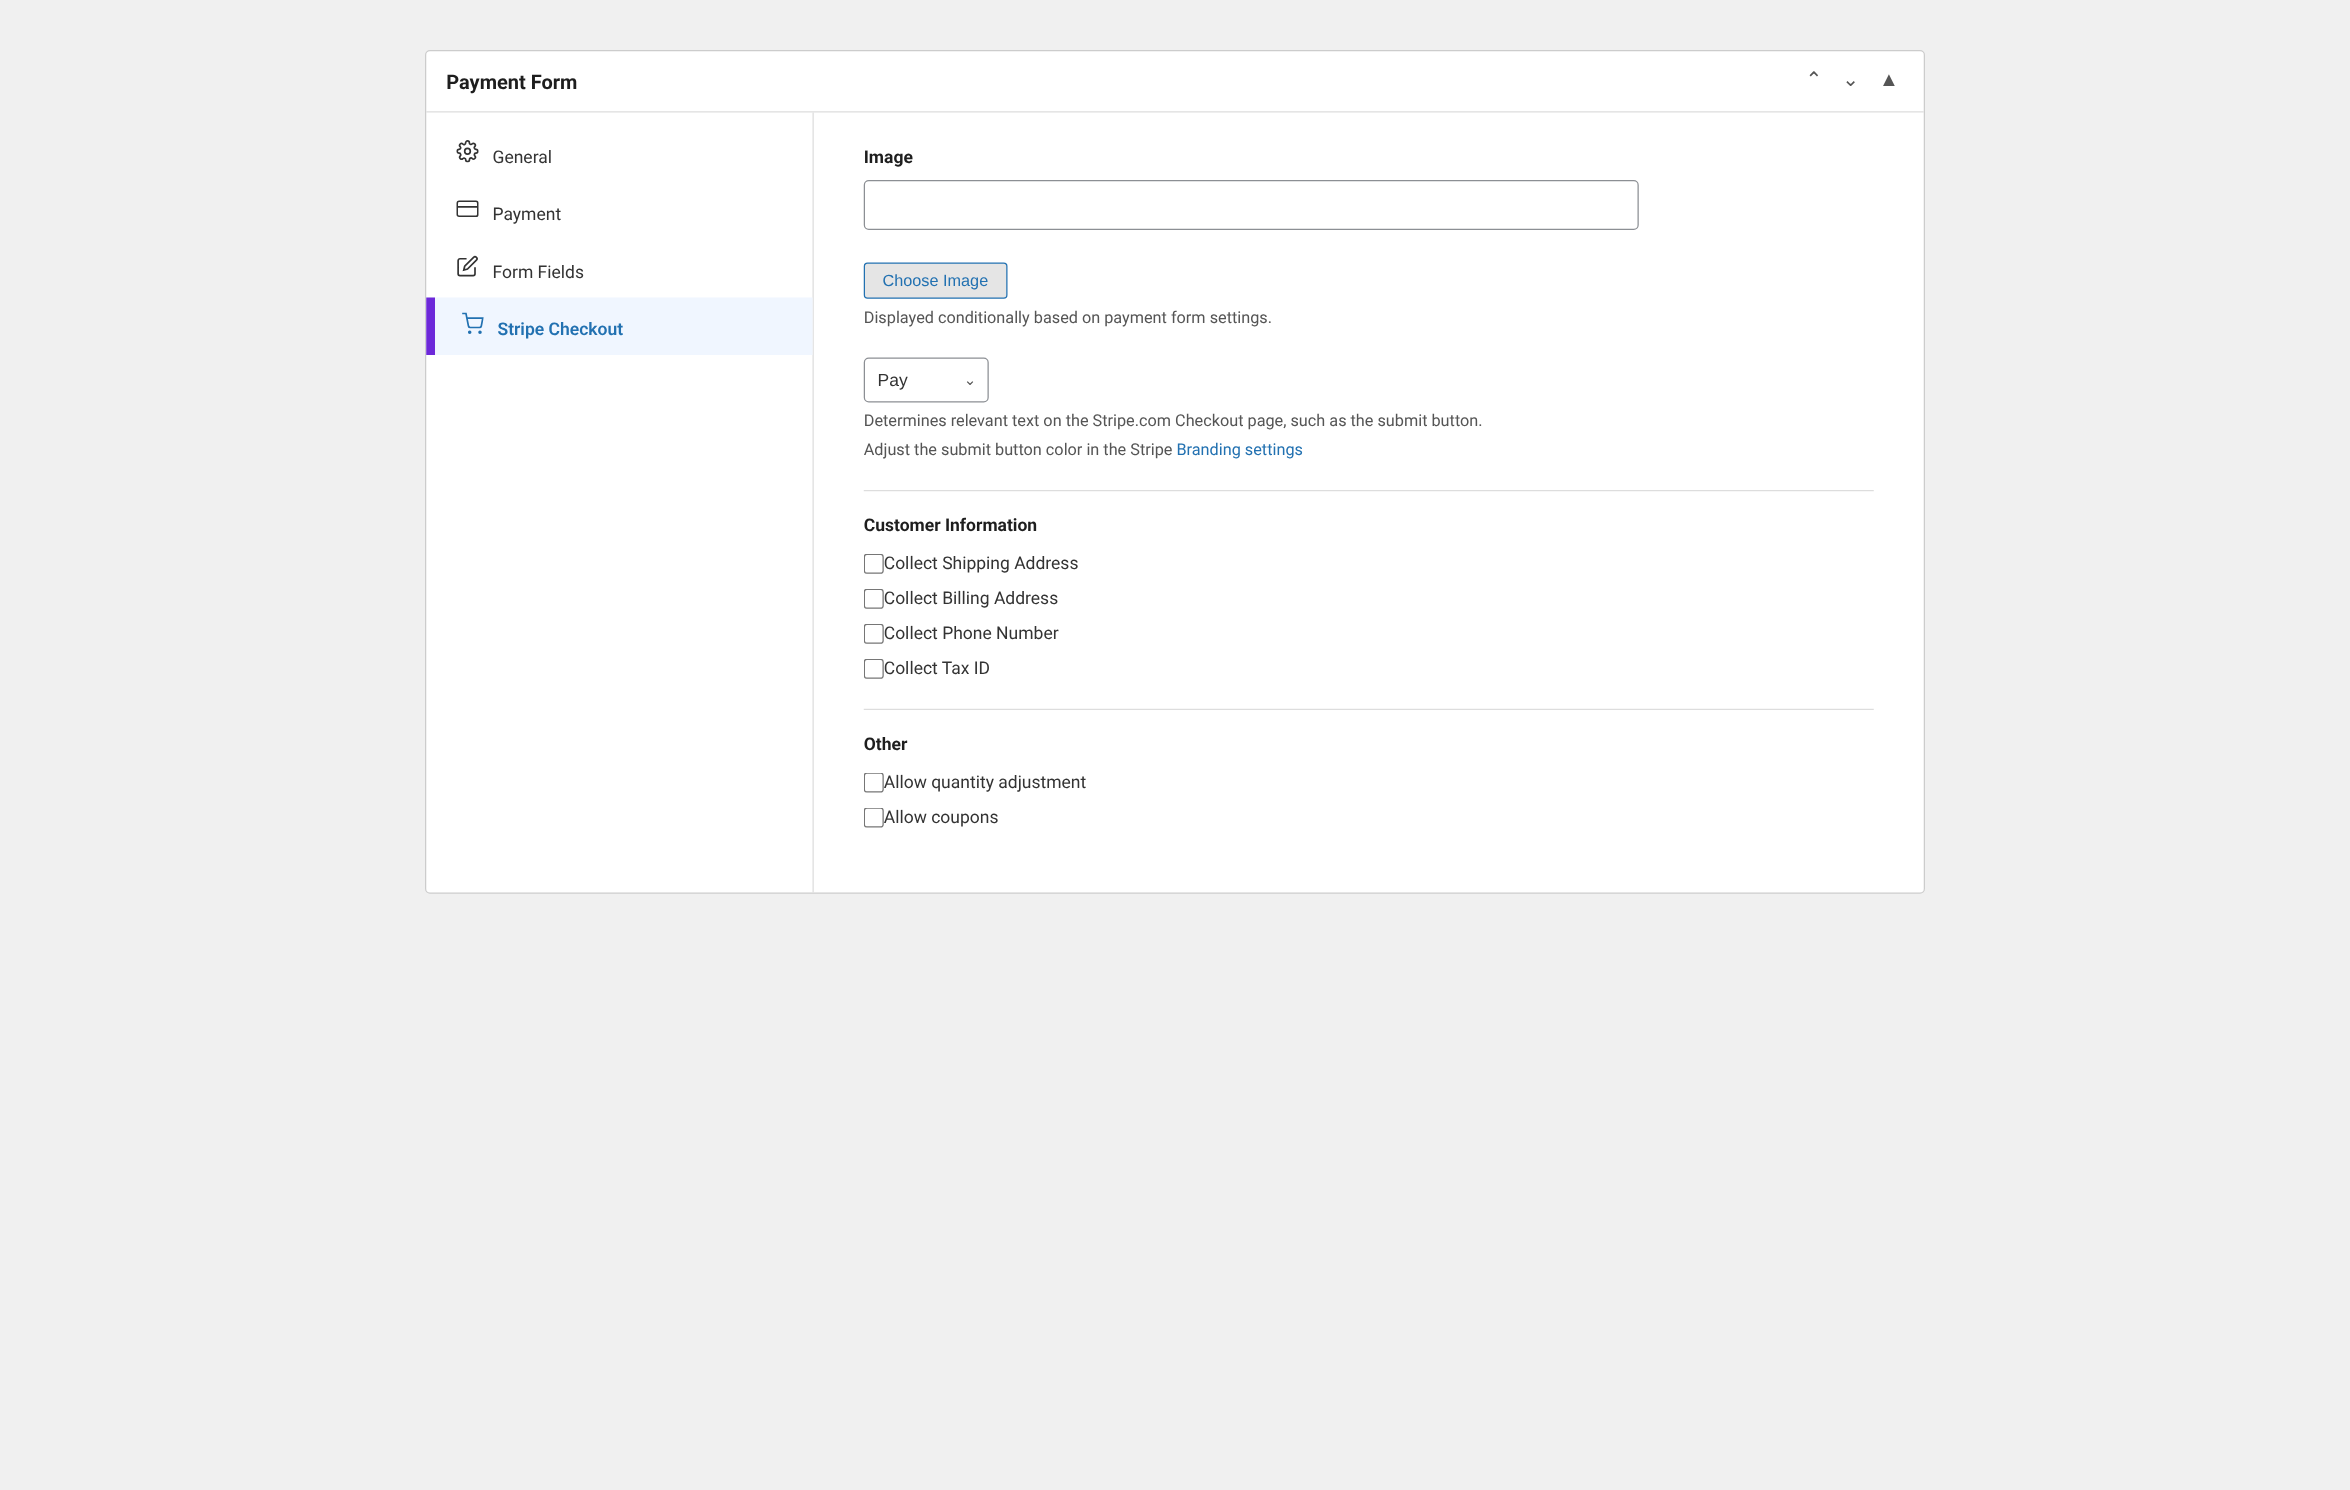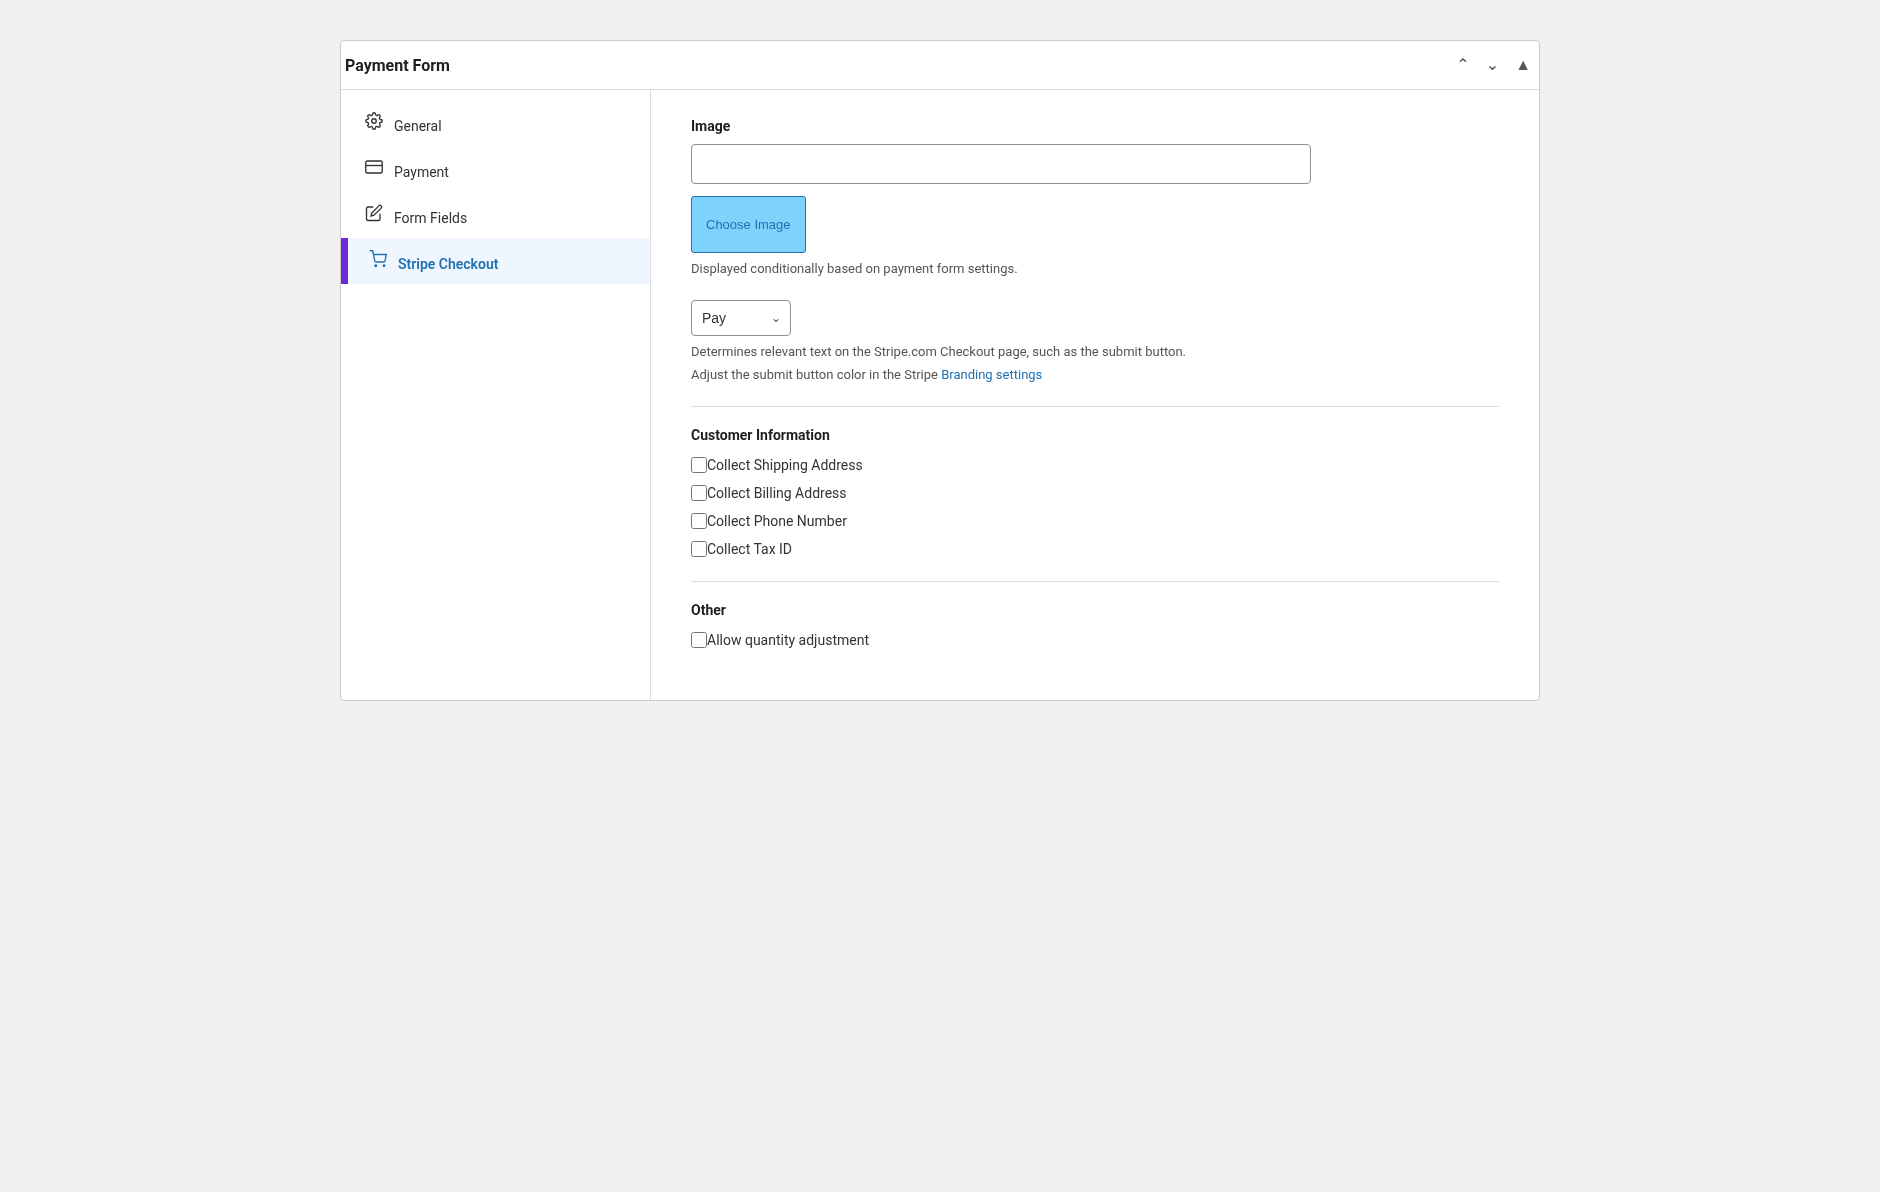--- a/index.html
+++ b/index.html
@@ -25,21 +25,21 @@
       border: 1px solid #ccc;
       border-radius: 4px;
       width: 1200px;
       max-width: 100%;
     }
 
     .panel-header {
       display: flex;
       align-items: center;
       justify-content: space-between;
-      padding: 14px 4px;
+      padding: 14px 16px;
       border-bottom: 1px solid #ddd;
     }
 
     .panel-title {
       font-size: 16px;
       font-weight: 700;
       color: #1e1e1e;
     }
 
     .panel-controls {
@@ -117,23 +117,23 @@
       height: 40px;
       border: 1px solid #8c8f94;
       border-radius: 4px;
       padding: 0 10px;
       font-size: 14px;
       color: #333;
       display: block;
     }
 
     .btn-choose-image {
-      margin-top: 12px;
-      padding: 20px 14px;
-      background: #7dd3fc;
+      margin-top: 26px;
+      padding: 6px 14px;
+      background: #e5e5e5;
       border: 1px solid #2271b1;
       border-radius: 3px;
       color: #2271b1;
       font-size: 13px;
       cursor: pointer;
       font-weight: 500;
     }
 
     .hint-text {
       margin-top: 8px;
@@ -345,19 +345,23 @@
 
       <div class="field-group">
         <span class="section-title">Other</span>
         <div class="checkbox-list">
 
           <div class="checkbox-item">
             <input type="checkbox" id="allow-quantity" style="">
             <label for="allow-quantity">Allow quantity adjustment</label>
           </div>
 
+          <div class="checkbox-item">
+            <input type="checkbox" id="allow-coupons" style="">
+            <label for="allow-coupons">Allow coupons</label>
+          </div>
 
         </div>
       </div>
 
     </div>
   </div>
 </div>
 
 </body></html>

